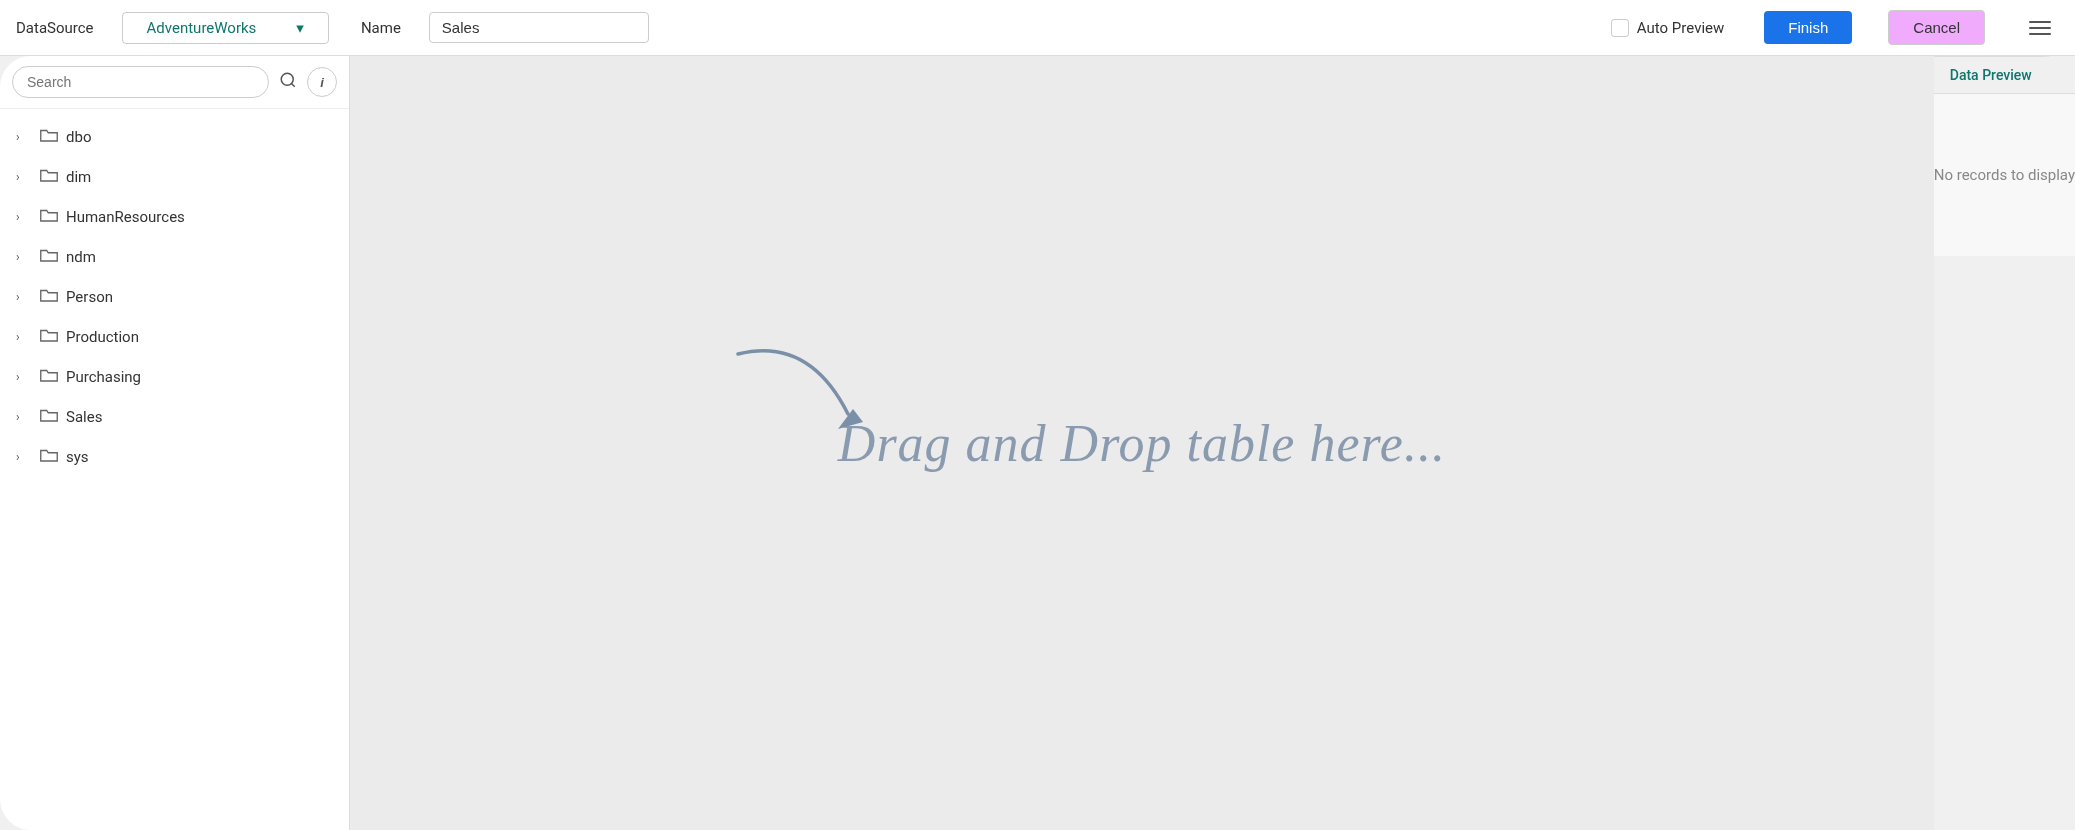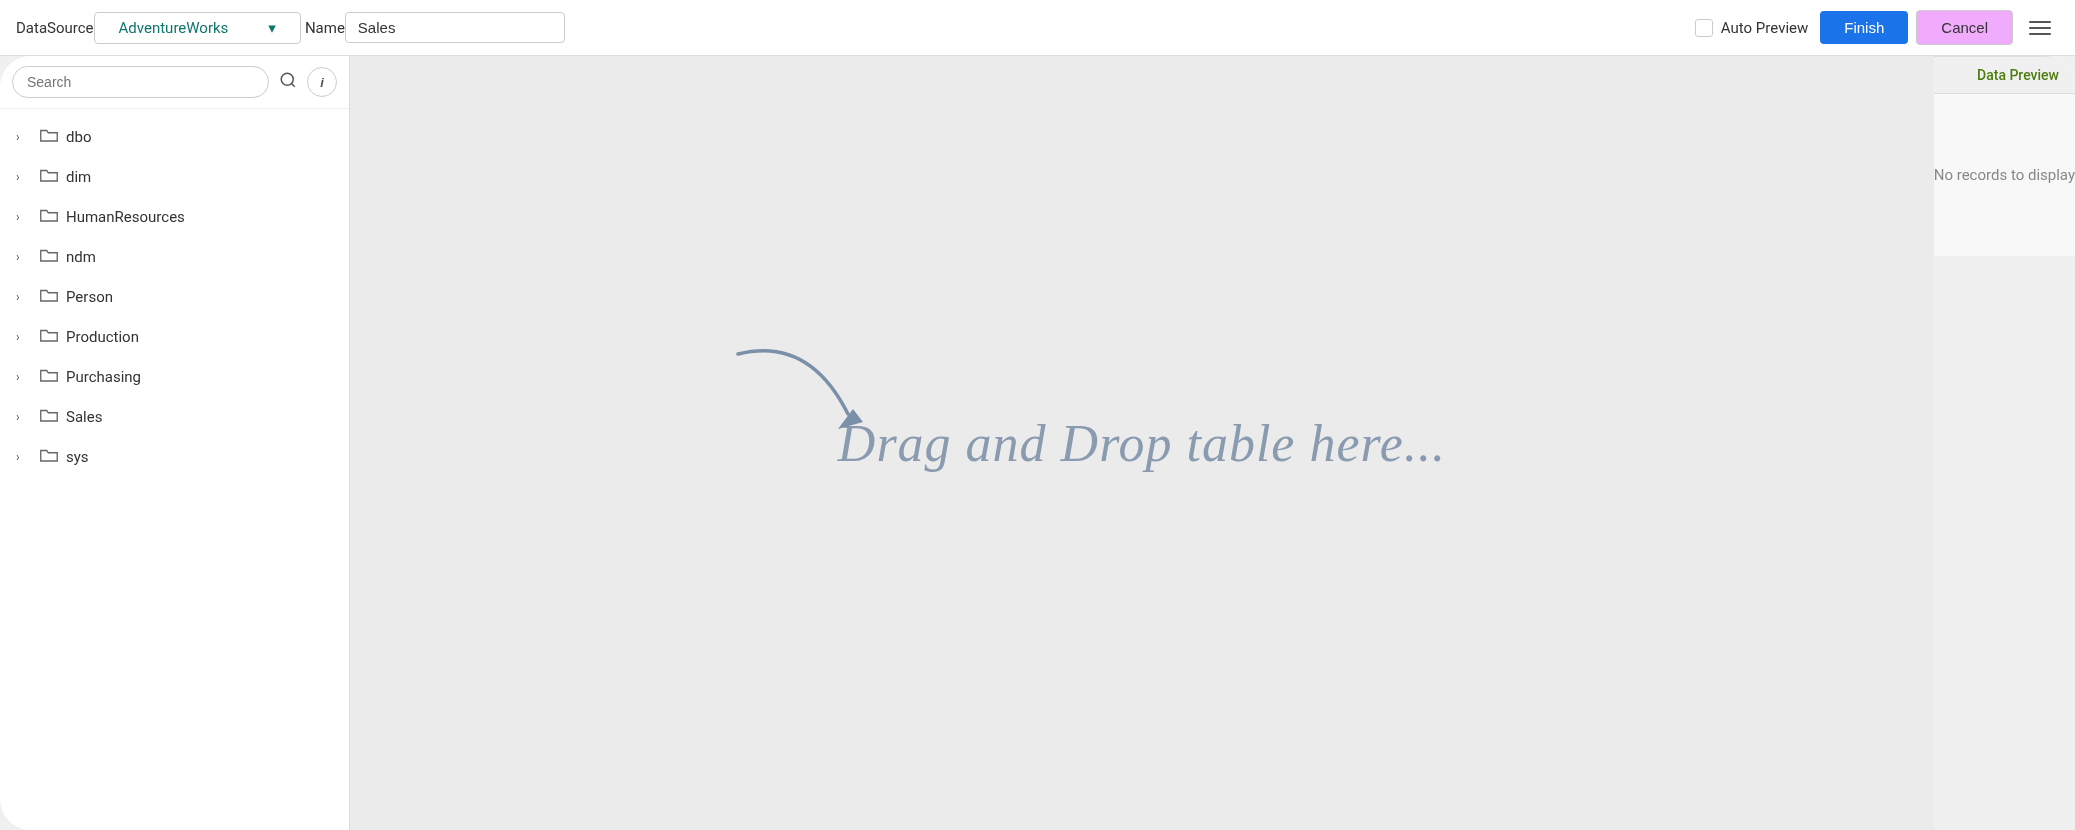--- a/index.html
+++ b/index.html
@@ -14,21 +14,21 @@
     }
 
     
     .header {
       display: flex;
       align-items: center;
       background: #ffffff;
       border-bottom: 1px solid #ddd;
       padding: 0 16px;
       height: 56px;
-      gap: 0;
+      gap: 28px;
     }
     .header-label {
       font-size: 15px;
       color: #333;
       font-weight: 400;
     }
     .datasource-select {
       display: flex;
       align-items: center;
       border: 1px solid #ccc;
@@ -237,25 +237,24 @@
     .data-preview-section {
       background: #f8f8f8;
       border-top: 1px solid #ddd;
       height: 200px;
       display: flex;
       flex-direction: column;
     }
     .data-preview-header {
       padding: 10px 16px;
       font-size: 14px;
-      color: #4d7c0f;
+      color: #0f766e;
       font-weight: 500;
       background: #f0f0f0;
       border-bottom: 1px solid #ddd;
-      text-align: right;
     }
     .data-preview-content {
       flex: 1;
       display: flex;
       align-items: center;
       justify-content: center;
       color: #888;
       font-size: 15px;
     }
 

